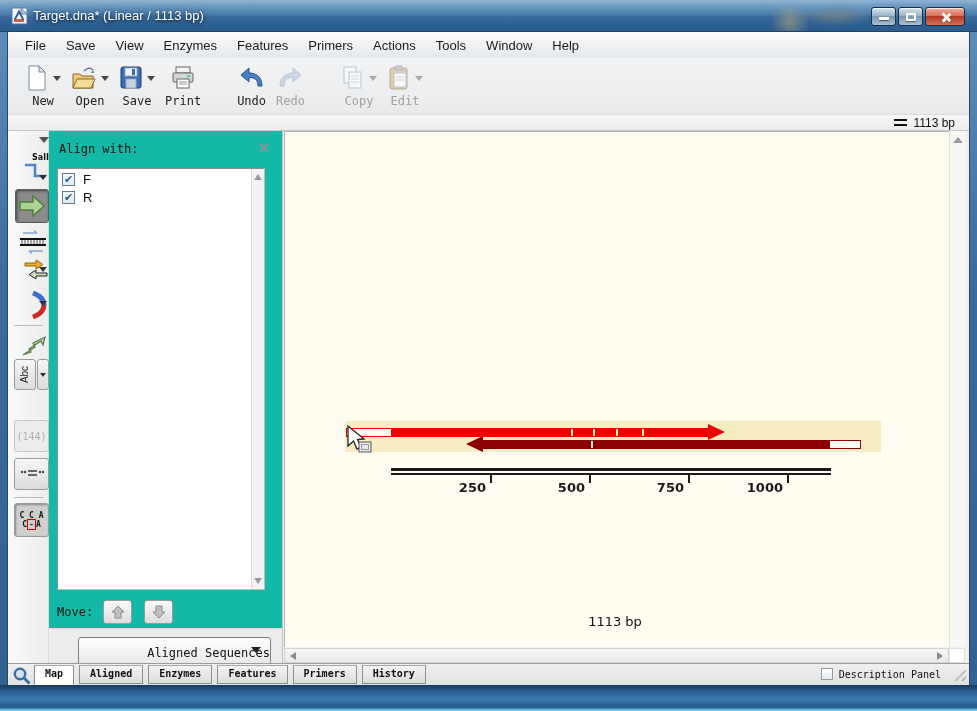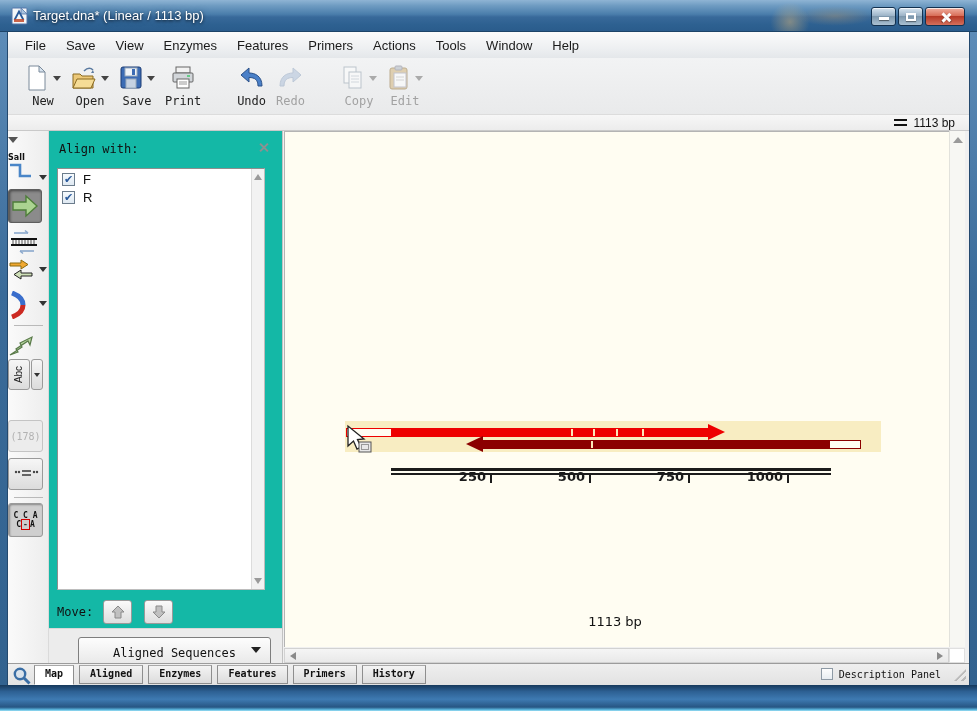--- a/index.html
+++ b/index.html
@@ -75,21 +75,21 @@
     background:linear-gradient(180deg,#f7f7f7,#ececec);
     border-top:1px solid #dcdcdc; border-bottom:1px solid #c9c9c9;
     display:flex; align-items:center; justify-content:flex-end; padding-right:14px;
   }
   .linear-icon{ width:13px; height:7px; border-top:2px solid #111; border-bottom:2px solid #111; margin-right:6px; }
   .len-text{ font-size:12px; color:#111; }
   
   .main{ position:absolute; left:8px; right:8px; top:131px; bottom:48px; background:#f0f0f0; }
   
   .side-rail{ position:absolute; left:0; top:0; bottom:0; width:41px; background:linear-gradient(90deg,#fafafa,#ededed); border-right:1px solid #dadada; }
-  .rail-item{ position:absolute; left:0; width:41px; display:flex; justify-content:flex-start; align-items:center; }
+  .rail-item{ position:absolute; left:0; width:41px; display:flex; justify-content:flex-end; align-items:center; }
   .rail-caret{ width:0;height:0;border-left:5px solid transparent;border-right:5px solid transparent;border-top:6px solid #555; }
   .enzyme-label{ font-size:8px; font-weight:bold; color:#111; font-family:"DejaVu Sans", sans-serif; }
   .mini-caret{ width:0;height:0;border-left:4px solid transparent;border-right:4px solid transparent;border-top:5px solid #333; position:absolute; }
   .rail-btn{
     border:1px solid #9a9a9a; border-radius:3px;
     background:linear-gradient(180deg,#f6f6f6,#dcdcdc);
     display:flex; align-items:center; justify-content:center;
   }
   .rail-btn.pressed{ background:#8b8b8b; border-color:#5e5e5e; box-shadow:inset 1px 1px 3px rgba(0,0,0,.5); }
   .rail-btn.pressed-light{ background:#cfcfcf; box-shadow:inset 1px 1px 2px rgba(0,0,0,.35); }
@@ -123,21 +123,21 @@
   .lbs-up{ top:5px; border-bottom:6px solid #9a9a9a; }
   .lbs-down{ bottom:5px; border-top:6px solid #9a9a9a; }
   .move-row{ position:absolute; left:8px; top:468px; height:26px; display:flex; align-items:center; }
   .move-label{ color:#111; margin-right:10px; }
   .move-btn{ width:29px; height:24px; border:1px solid #9a9a9a; border-radius:3px; background:linear-gradient(180deg,#fafafa,#dedede);
     display:flex; align-items:center; justify-content:center; margin-right:12px; }
   .ap-footer{ position:absolute; left:0; right:0; top:497px; bottom:0; border-top:1px solid #d8d8d8; background:#ececec; }
   .aligned-btn{
     position:absolute; left:9px; right:11px; top:8px; height:31px;
     border:1px solid #7e7e7e; border-radius:3px; background:linear-gradient(180deg,#fdfdfd,#e6e6e6);
-    display:flex; align-items:center; justify-content:center; color:#111;margin-left:20px;
+    display:flex; align-items:center; justify-content:flex-end; color:#111;margin-left:20px;
   }
   .aligned-btn .tri{ position:absolute; right:9px; top:9px; width:0;height:0; border-left:5px solid transparent;border-right:5px solid transparent;border-top:6px solid #222; }
   
   .map-wrap{ position:absolute; left:275px; right:0; top:0; bottom:0; background:#f0f0f0; }
   .map-area{
     position:absolute; left:1px; top:0; right:20px; bottom:16px;
     background:#fffdf2; border-left:1px solid #b4b4b4; border-top:1px solid #b4b4b4;
     overflow:hidden;
   }
   .band{ position:absolute; left:60px; top:289px; width:536px; height:31px; background:var(--band,#f8edc2); }
@@ -145,21 +145,21 @@
   .f-bar{ position:absolute; left:106px; top:296px; width:317px; height:9px; background:var(--accent-red,#ee0000); }
   .f-head{ position:absolute; left:423px; top:292px; width:0; height:0; border-top:8px solid transparent; border-bottom:8px solid transparent; border-left:17px solid var(--accent-red,#ee0000); }
   .f-tick{ position:absolute; top:297px; width:2px; height:7px; background:#fbe9b9; }
   .r-head{ position:absolute; left:181px; top:304px; width:0; height:0; border-top:8px solid transparent; border-bottom:8px solid transparent; border-right:17px solid var(--accent-dark-red,#8b0000); }
   .r-bar{ position:absolute; left:198px; top:308px; width:346px; height:9px; background:var(--accent-dark-red,#8b0000); }
   .r-tail{ position:absolute; left:544px; top:308px; width:32px; height:9px; background:#fffdf2; border:1px solid var(--accent-dark-red,#8b0000); }
   .r-tick{ position:absolute; left:306px; top:309px; width:2px; height:7px; background:#fbe9b9; }
   .ruler-line-a{ position:absolute; left:106px; top:336px; width:440px; height:3px; background:#1c1c1c; }
   .ruler-line-b{ position:absolute; left:106px; top:341px; width:440px; height:2px; background:#1c1c1c; }
   .ruler-tick{ position:absolute; top:342px; width:2px; height:9px; background:#1c1c1c; }
-  .ruler-label{ position:absolute; top:337px; width:60px; text-align:right; font-family:"DejaVu Sans",sans-serif; font-weight:bold; font-size:13px; color:#1a1a1a; }
+  .ruler-label{ position:absolute; top:348px; width:60px; text-align:right; font-family:"DejaVu Sans",sans-serif; font-weight:bold; font-size:13px; color:#1a1a1a; }
   .map-title{ position:absolute; left:80px; width:500px; top:456px; text-align:center; font-family:"DejaVu Sans",sans-serif; font-weight:bold; font-size:19px; color:#000; }
   .map-subtitle{ position:absolute; left:80px; width:500px; top:482px; text-align:center; font-family:"DejaVu Sans",sans-serif; font-size:13px; color:#111; }
   .map-cursor{ position:absolute; left:60px; top:292px; }
   .vscroll{ position:absolute; right:4px; width:16px; top:0; bottom:16px; background:#f7f7f3; border-left:1px solid #e2e2dc; }
   .vs-up{ position:absolute; top:6px; left:3px; width:0; height:0; border-left:5px solid transparent; border-right:5px solid transparent; border-bottom:6px solid #9a9a9a; }
   .hscroll{ position:absolute; left:1px; right:20px; bottom:0; height:15px; background:linear-gradient(180deg,#f5f5f5,#e9e9e9); border:1px solid #d2d2d2; }
   .hs-left{ position:absolute; left:5px; top:3px; width:0; height:0; border-top:4.5px solid transparent; border-bottom:4.5px solid transparent; border-right:6px solid #8a8a8a; }
   .hs-right{ position:absolute; right:5px; top:3px; width:0; height:0; border-top:4.5px solid transparent; border-bottom:4.5px solid transparent; border-left:6px solid #8a8a8a; }
   .scroll-corner{ position:absolute; right:4px; bottom:0; width:16px; height:15px; background:#fff; border:1px solid #e0e0e0; }
   
@@ -406,21 +406,21 @@
               <span class="abc-text">Abc</span>
             </div>
           <div class="rail-btn" style="width:12px;height:31px;margin-left:1px;">
               <span style="width:0;height:0;border-left:3.5px solid transparent;border-right:3.5px solid transparent;border-top:4.5px solid #333;"></span>
             </div>
         </div>
       </div>
 
       <div class="rail-item" style="top:289px;">
         <div class="rail-btn disabled" style="width:35px;height:32px;">
-            <span class="n123">(178)</span>
+            <span class="n123">(144)</span>
           </div>
       </div>
 
       <div class="rail-item" style="top:327px;">
         <div class="rail-btn" style="width:35px;height:32px;">
           <svg width="26" height="12" viewBox="0 0 26 12">
             <circle cx="3" cy="4" r="1.2" fill="#444"></circle>
               <circle cx="6" cy="4" r="1.2" fill="#444"></circle>
             <line x1="9" y1="3" x2="18" y2="3" stroke="#444" stroke-width="1.6"></line>
             <line x1="9" y1="7" x2="18" y2="7" stroke="#444" stroke-width="1.6"></line>

